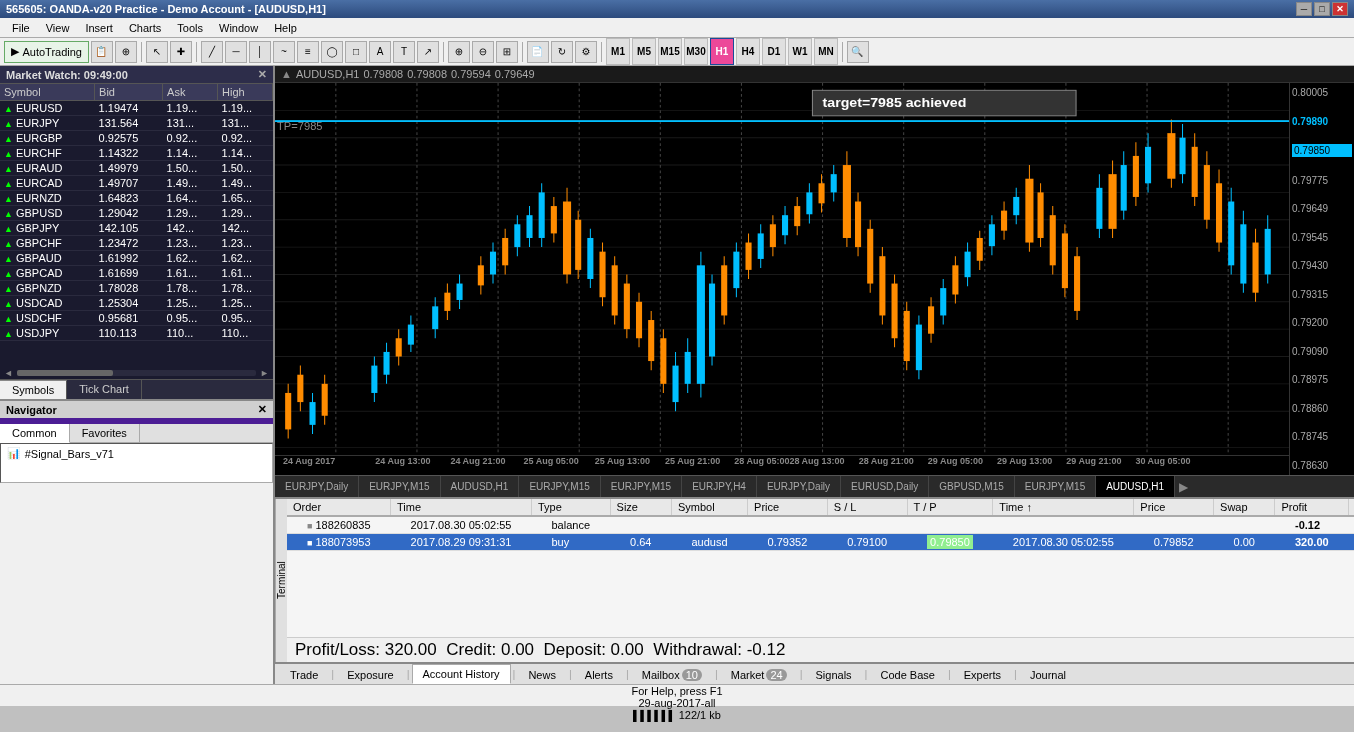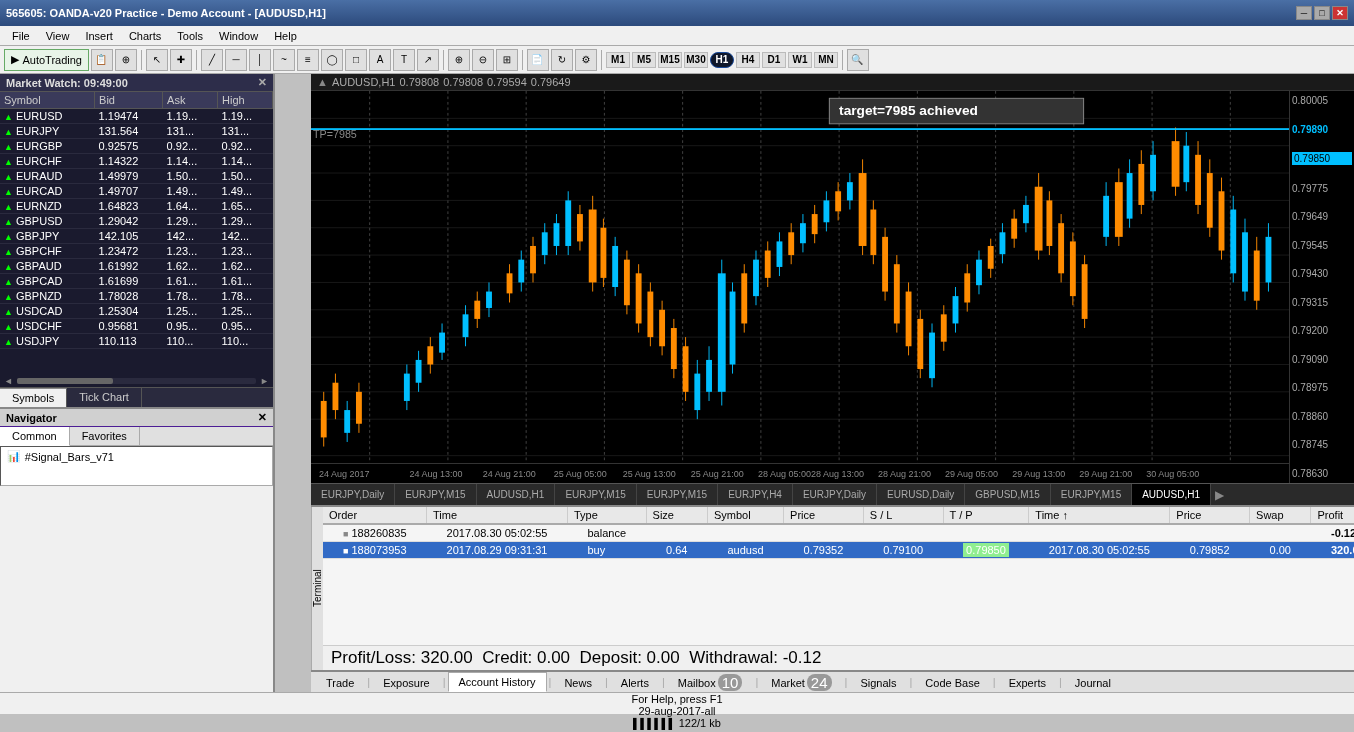--- a/index.html
+++ b/index.html
@@ -2,21 +2,21 @@
 <html><head>
   <meta charset="utf-8">
   <style>
     * { margin: 0; padding: 0; box-sizing: border-box; }
     body { width: 1354px; height: 732px; overflow: hidden; font-family: 'Segoe UI', Tahoma, Arial, sans-serif; font-size: 11px; background: #c0c0c0; }
 
     
     #title-bar {
       background: linear-gradient(to bottom, #4a6fa5, #2c4a7c);
       color: white;
-      height: 26px;
+      height: 18px;
       display: flex;
       align-items: center;
       padding: 0 6px;
       font-size: 11px;
       font-weight: bold;
       justify-content: space-between;
     }
     #title-bar .title-text { flex: 1; }
     #title-bar .title-controls { display: flex; gap: 2px; }
     #title-bar .title-controls span {
@@ -59,25 +59,25 @@
       border: 1px solid #aaa; display: inline-flex; align-items: center;
       justify-content: center; cursor: pointer; font-size: 10px; padding: 0 3px;
     }
     .toolbar-separator { width: 1px; height: 20px; background: #aaa; margin: 0 2px; }
     .toolbar-autotrading {
       background: #e8f4e8; border: 1px solid #6a6; padding: 2px 6px;
       font-size: 11px; color: #000; cursor: pointer; height: 22px;
       display: flex; align-items: center; gap: 3px;
     }
     .timeframe-btn {
-      height: 16px; min-width: 24px; background: #e0e0e0;
+      height: 27px; min-width: 24px; background: #e0e0e0;
       border: 1px solid #bbb; display: inline-flex; align-items: center;
       justify-content: center; cursor: pointer; font-size: 10px; font-weight: bold;
     }
-    .timeframe-btn.active { background: #0f172a; color: white; border-color: #1a4a9a; border-radius: 8px; }
+    .timeframe-btn.active { background: #ec4899; color: white; border-color: #1a4a9a; }
 
     
     #left-panel {
       width: 275px;
       min-width: 275px;
       display: flex;
       flex-direction: column;
       border-right: 2px solid #888;
       background: #1a1a2e;
     }
@@ -155,21 +155,21 @@
       border-top: 2px solid #888;
     }
     #navigator-header {
       background: #d0d0d0;
       padding: 2px 6px;
       font-size: 11px;
       font-weight: bold;
       display: flex;
       justify-content: space-between;
       align-items: center;
-      border-bottom: 1px solid #4c1d95;
+      border-bottom: 6px solid #4c1d95;
       text-align: center;
     }
     #navigator-content {
       padding: 2px 6px;
       font-size: 11px;
       background: #fff;
       color: #000;
       border: 1px inset #aaa;
     }
     #navigator-content .nav-item {
@@ -359,21 +359,21 @@
     .bottom-tab.active {
       background: #fff;
       border: 1px solid #aaa;
       border-bottom: 1px solid #fff;
     }
     .badge {
       background: #999;
       color: white;
       border-radius: 8px;
       padding: 0 4px;
-      font-size: 15px;
+      font-size: 11px;
       margin-left: 2px;
       text-align: right;
     }
     .tab-separator { color: #aaa; margin: 0 2px; }
 
     
     #status-bar {
       height: 22px;
       background: #f0f0f0;
       border-top: 1px solid #aaa;
@@ -457,21 +457,21 @@
   <span class="timeframe-btn">M30</span>
   <span class="timeframe-btn active">H1</span>
   <span class="timeframe-btn">H4</span>
   <span class="timeframe-btn">D1</span>
   <span class="timeframe-btn">W1</span>
   <span class="timeframe-btn">MN</span>
   <div class="toolbar-separator"></div>
   <span class="toolbar-btn">🔍</span>
 </div>
 
-<div style="display:flex; flex: 1; height: calc(732px - 22px - 20px - 28px - 22px - 22px); gap: 36px;">
+<div style="display:flex; flex: 1; height: calc(732px - 22px - 20px - 28px - 22px - 22px);">
 
   <div id="left-panel">
 
     <div id="market-watch-header">
       <span>Market Watch: 09:49:00</span>
       <span style="cursor:pointer; color:#aaa;">✕</span>
     </div>
 
     <div id="market-watch-table-container" style="max-height: 310px; overflow-y: auto;">
       <table id="market-watch-table">
@@ -926,21 +926,21 @@
             <rect x="964" y="175" width="6" height="55" fill="#ff8c00"></rect>
             <line x1="967" y1="160" x2="967" y2="240" stroke="#ff8c00" stroke-width="1"></line>
 
             <rect x="976" y="160" width="6" height="50" fill="#00bfff"></rect>
             <line x1="979" y1="145" x2="979" y2="220" stroke="#00bfff" stroke-width="1"></line>
 
             <line x1="0" y1="42" x2="1000" y2="42" stroke="#00bfff" stroke-width="1.5"></line>
           </svg>
 
           
-          <div style="position:absolute; bottom:0; left:0; right:0; height:20px; background:#000; color:#888; font-size:9px; display:flex; align-items:center; overflow:hidden; border-top:1px solid #333;">
+          <div style="position:absolute; bottom:0; left:0; right:0; height:20px; background:#000; color:#888; font-size:9px; display:flex; align-items:flex-start; overflow:hidden; border-top:1px solid #333;font-weight:bold;">
             <span style="margin-left:8px; white-space:nowrap;">24 Aug 2017</span>
             <span style="margin-left:40px; white-space:nowrap;">24 Aug 13:00</span>
             <span style="margin-left:20px; white-space:nowrap;">24 Aug 21:00</span>
             <span style="margin-left:18px; white-space:nowrap;">25 Aug 05:00</span>
             <span style="margin-left:16px; white-space:nowrap;">25 Aug 13:00</span>
             <span style="margin-left:15px; white-space:nowrap;">25 Aug 21:00</span>
             <span style="margin-left:14px; white-space:nowrap;">28 Aug 05:00</span>
             <span style="margin-left:0; white-space:nowrap;">28 Aug 13:00</span>
             <span style="margin-left:14px; white-space:nowrap;">28 Aug 21:00</span>
             <span style="margin-left:14px; white-space:nowrap;">29 Aug 05:00</span>

